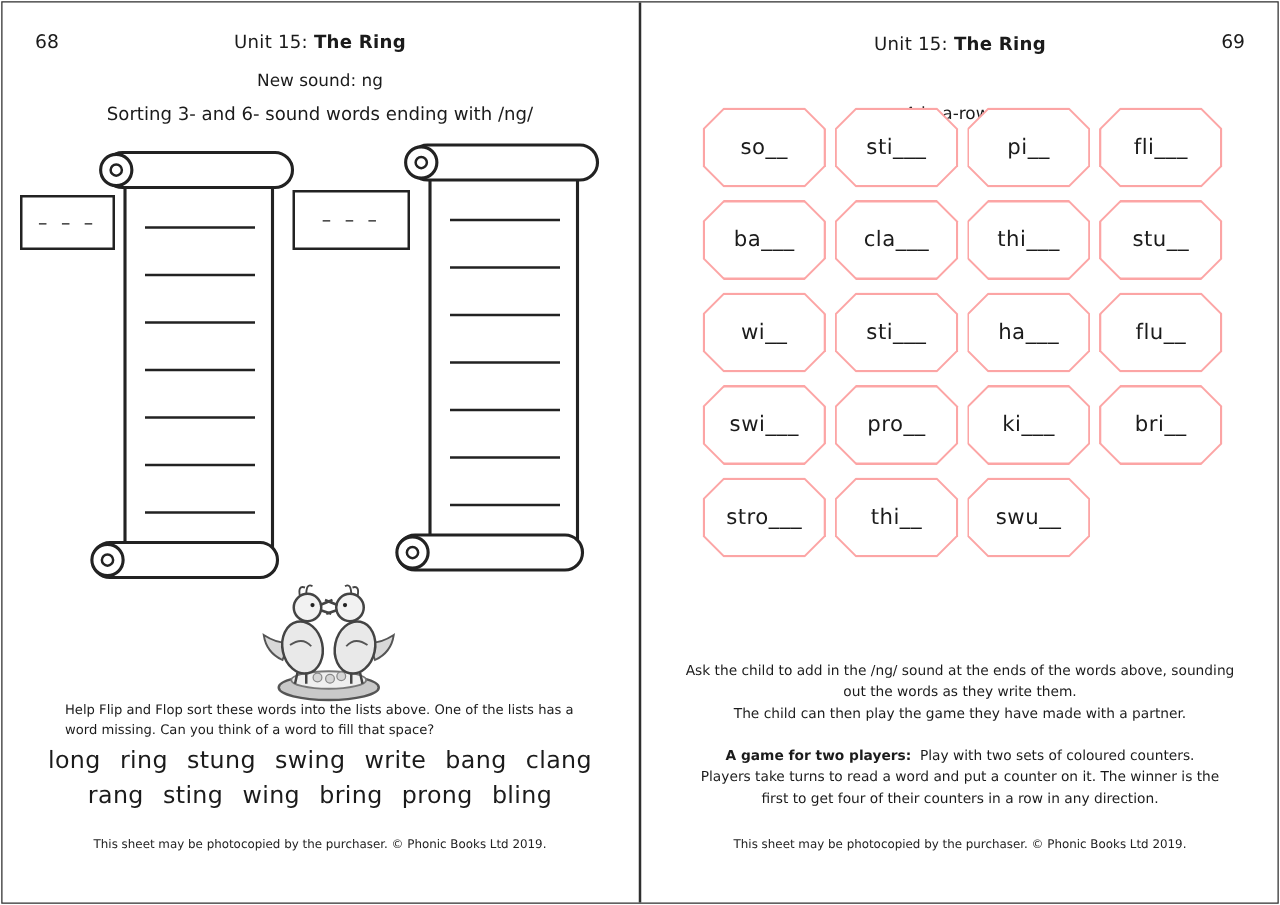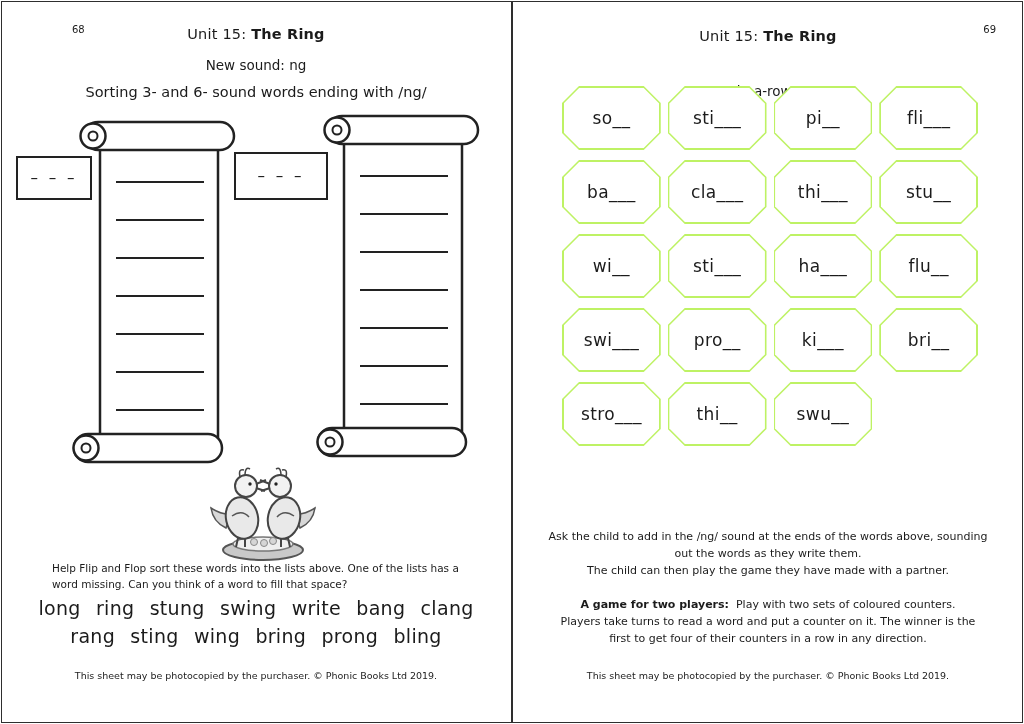--- a/index.html
+++ b/index.html
@@ -6,32 +6,32 @@
   html,body { background:#9a9a9a; }
   body { font-family:"DejaVu Sans", sans-serif; color:#1b1b1b; }
   .canvas { position:relative; width:1024px; height:724px; background:#ffffff; overflow:hidden; margin:0 auto; }
   .frame { position:absolute; inset:1px; border:1.5px solid #2e2e2e; pointer-events:none; }
   .divider { position:absolute; left:511px; top:2px; bottom:2px; width:1.5px; background:#2e2e2e; }
   .page { position:absolute; top:0; width:512px; height:724px; }
   .page.left  { left:0; }
   .page.right { left:512px; }
   .abs { position:absolute; }
   .center { left:0; right:0; text-align:center; }
-  .pagenum { font-size:10px;margin-left:44px; }
+  .pagenum { font-size:15px; }
   .title { font-size:14.5px; letter-spacing:.2px; }
   .title b { font-weight:bold; }
   .subtitle { font-size:13.5px; }
   .sorting { font-size:14.5px; }
   .labelbox { border:2px solid #222; background:#fff; display:flex; align-items:center; justify-content:center; z-index:3; }
   .labelbox span { font-size:15px; letter-spacing:3px; color:#222; }
   .helptext { font-size:10.5px; line-height:1.55; white-space:nowrap; }
   .wordlist { font-size:19px; word-spacing:9px; letter-spacing:.3px; }
   .footer { font-size:9.5px; color:#222; }
   .grid { display:grid; grid-template-columns:repeat(4,1fr); column-gap:7px; row-gap:10px; }
-  .oct { position:relative; height:64px; background:#bef264;
+  .oct { position:relative; height:64px; background:#fca5a5;
          clip-path:polygon(17px 0,calc(100% - 17px) 0,100% 17px,100% calc(100% - 17px),calc(100% - 17px) 100%,17px 100%,0 calc(100% - 17px),0 17px); }
   .oct-inner { position:absolute; inset:1.6px; background:#fff; display:flex; align-items:center; justify-content:center;
          clip-path:polygon(16px 0,calc(100% - 16px) 0,100% 16px,100% calc(100% - 16px),calc(100% - 16px) 100%,16px 100%,0 calc(100% - 16px),0 16px); }
   .oct-word { font-size:17px; letter-spacing:.4px; }
   .instr { font-size:11px; line-height:1.55; white-space:nowrap; }
   .instr b { font-weight:bold; }
   svg { display:block; }
 </style>
 </head>
 <body>

